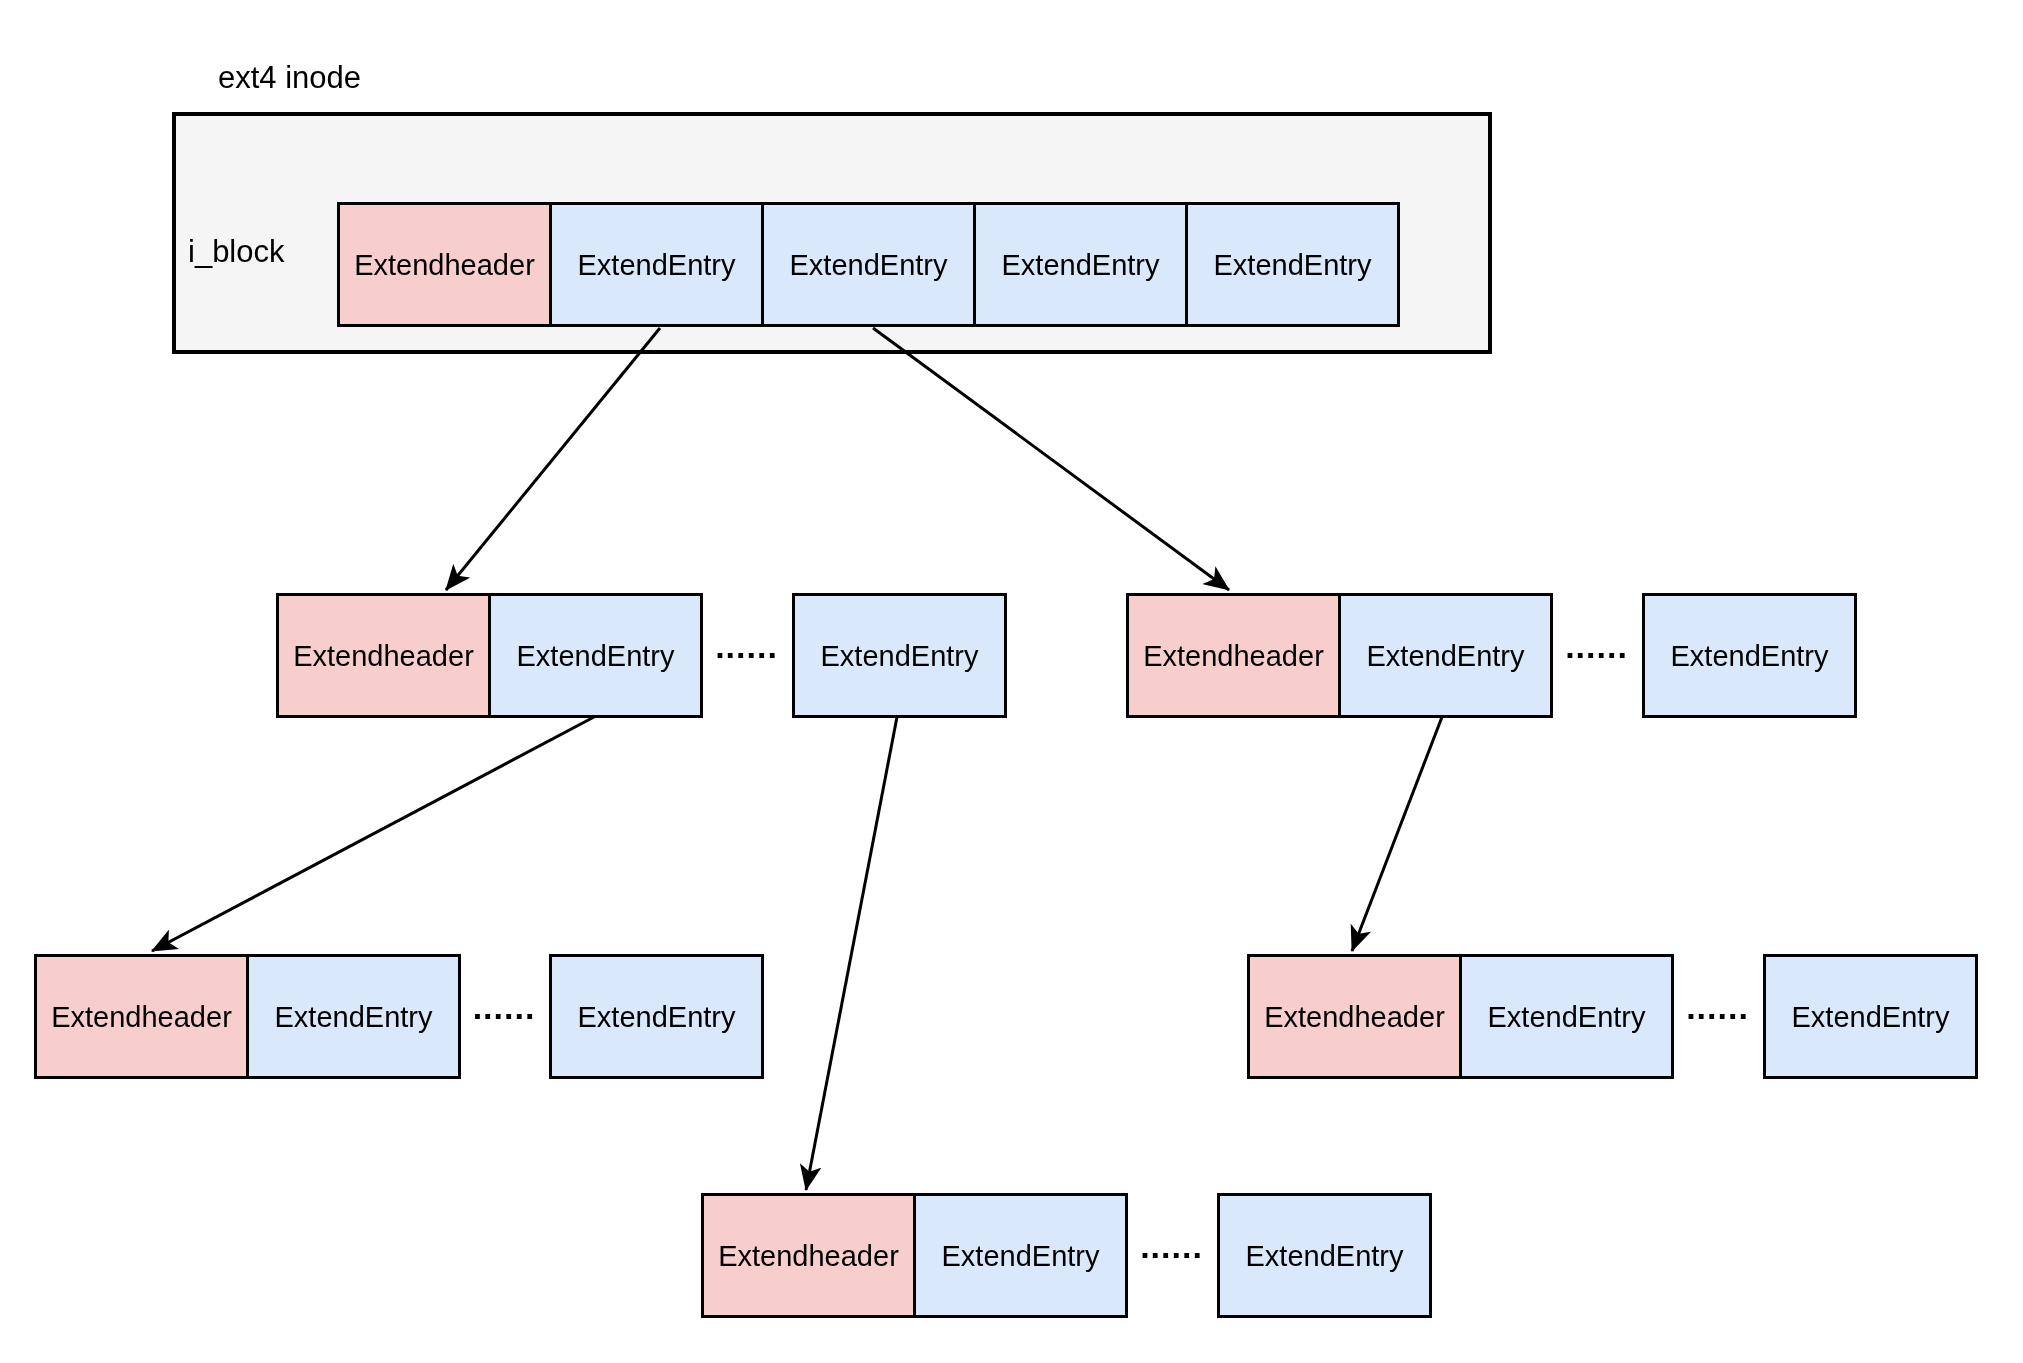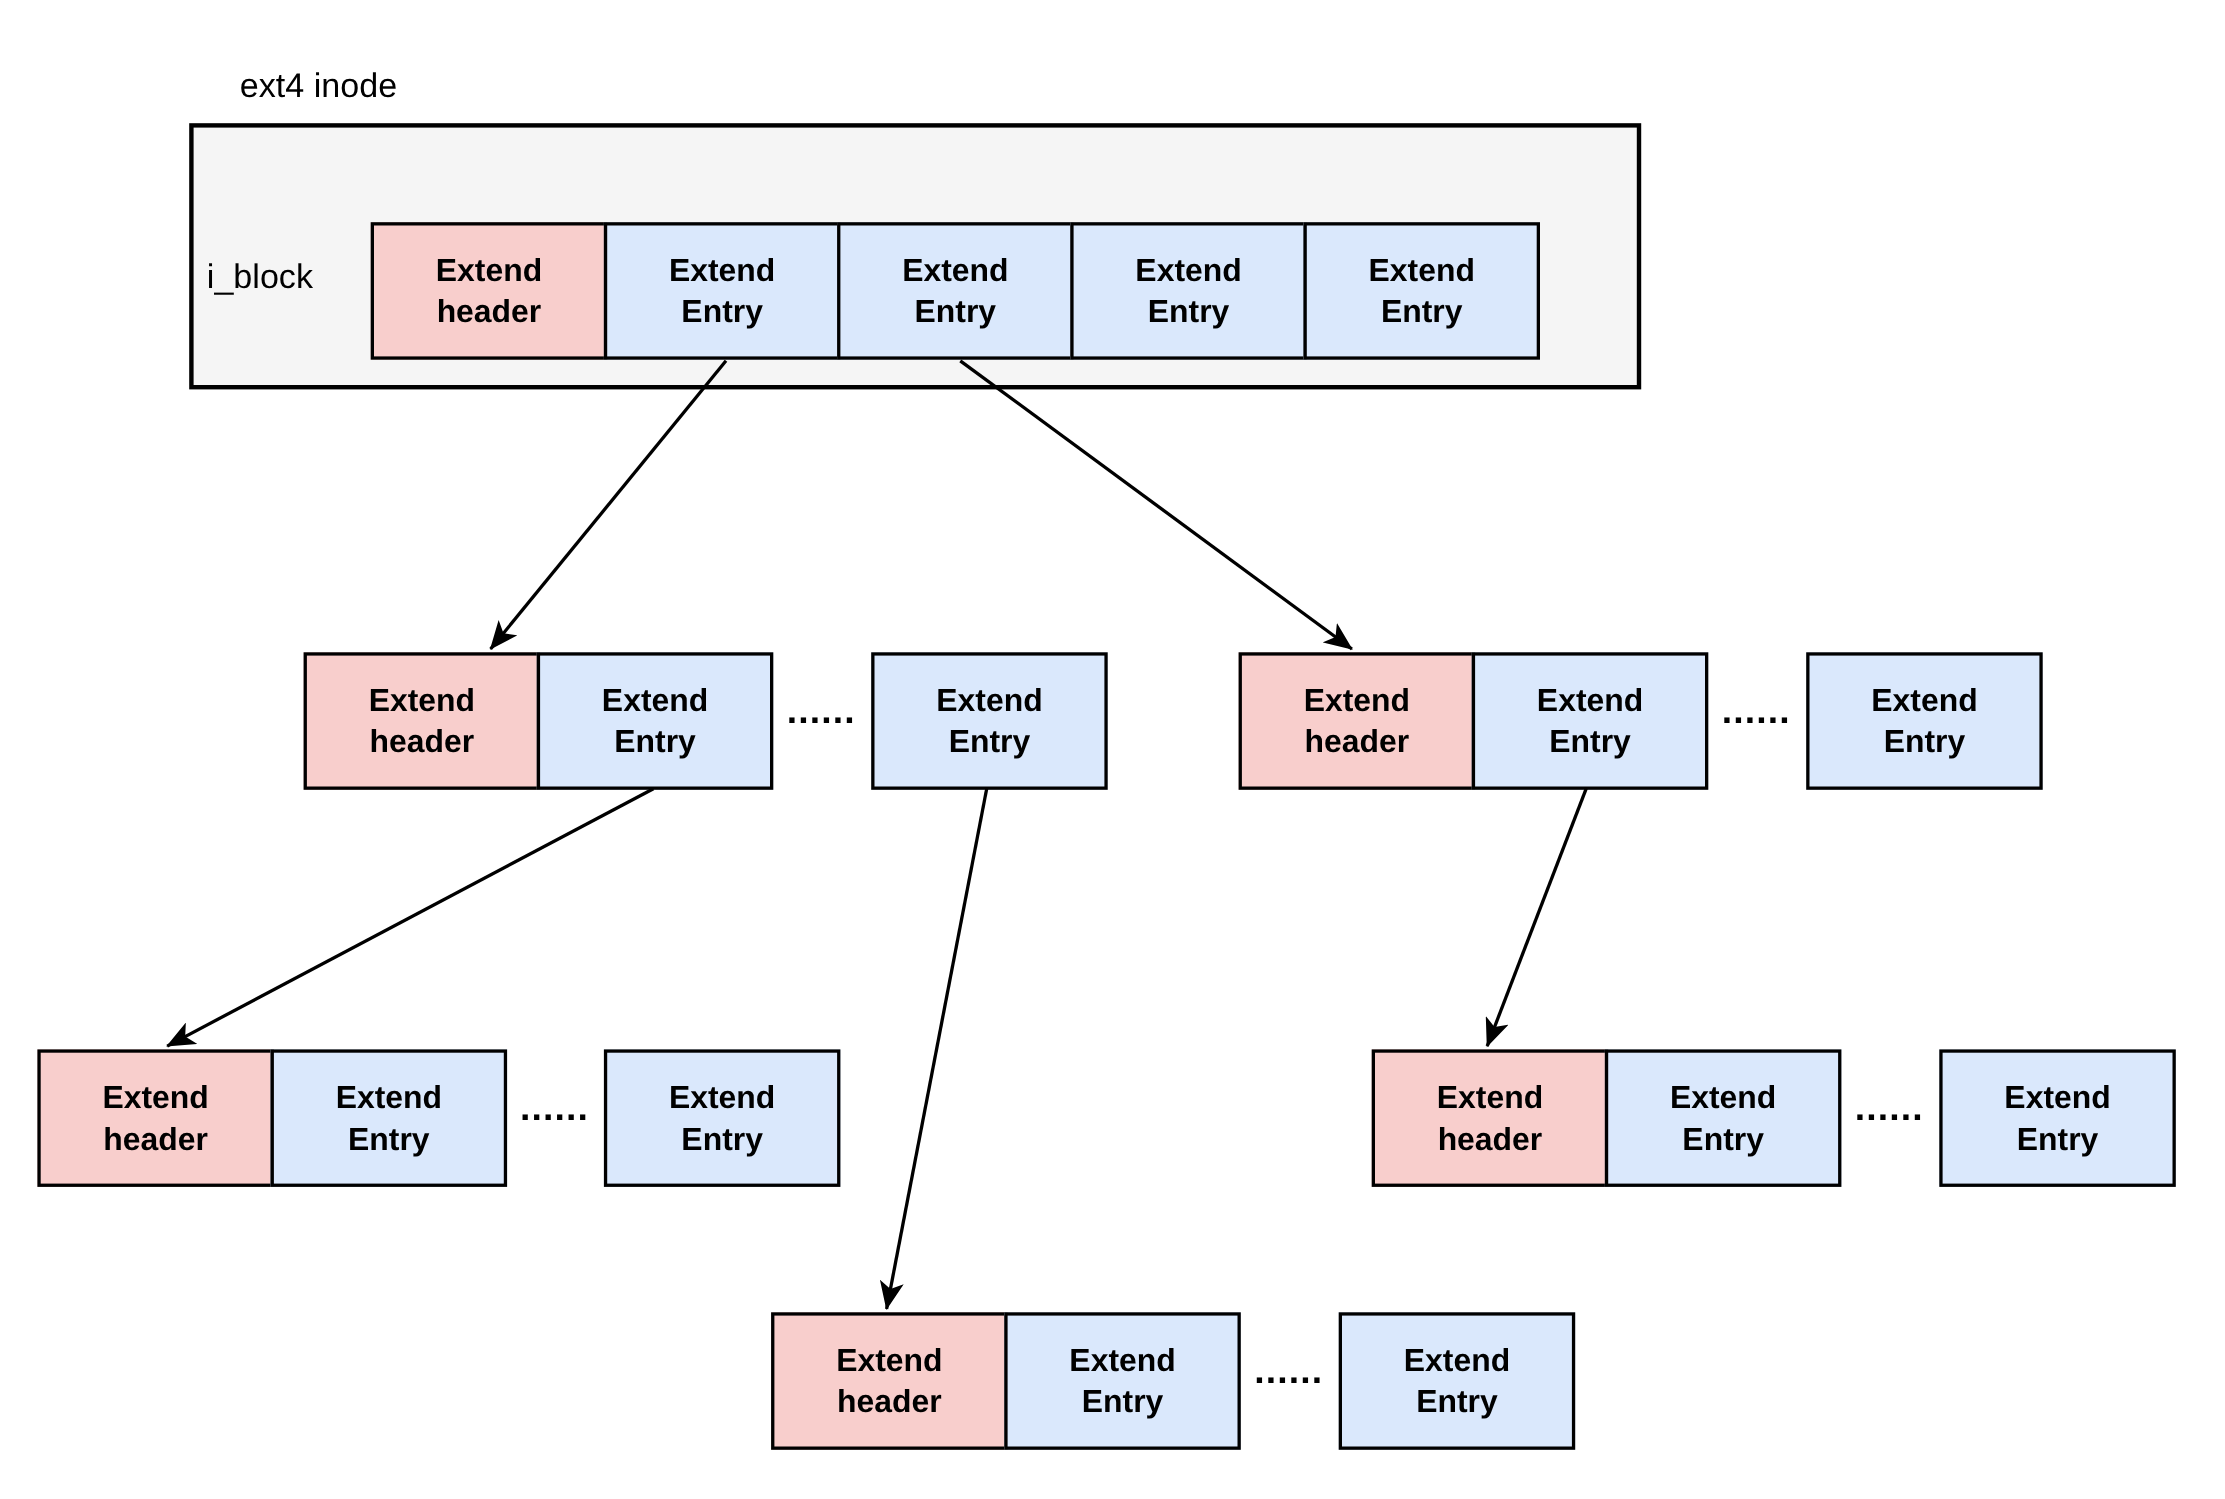--- a/index.html
+++ b/index.html
@@ -22,25 +22,24 @@
     left:172px;top:112px;width:1320px;height:242px;
     box-sizing:border-box;
     background:var(--inode-box-fill,#f5f5f5);
     border:4px solid var(--line-color,#000);
   }
   .row{position:absolute;display:flex}
   .cell{
     box-sizing:border-box;
     width:215px;height:125px;
     border:3px solid var(--line-color,#000);
-    display:flex;flex-direction:column;
+    display:flex;flex-direction:row;
     align-items:center;justify-content:center;
     font-size:29px;line-height:38px;
     text-align:center;
-    font-weight:bold;
   }
   .cell + .cell{margin-left:-3px}
   .header{background:var(--header-fill,#f8cecc)}
   .entry{background:var(--entry-fill,#dae8fc)}
   .dots{
     position:absolute;
     height:40px;
     font-size:34px;font-weight:bold;letter-spacing:1px;
     text-align:center;
     line-height:48px;

